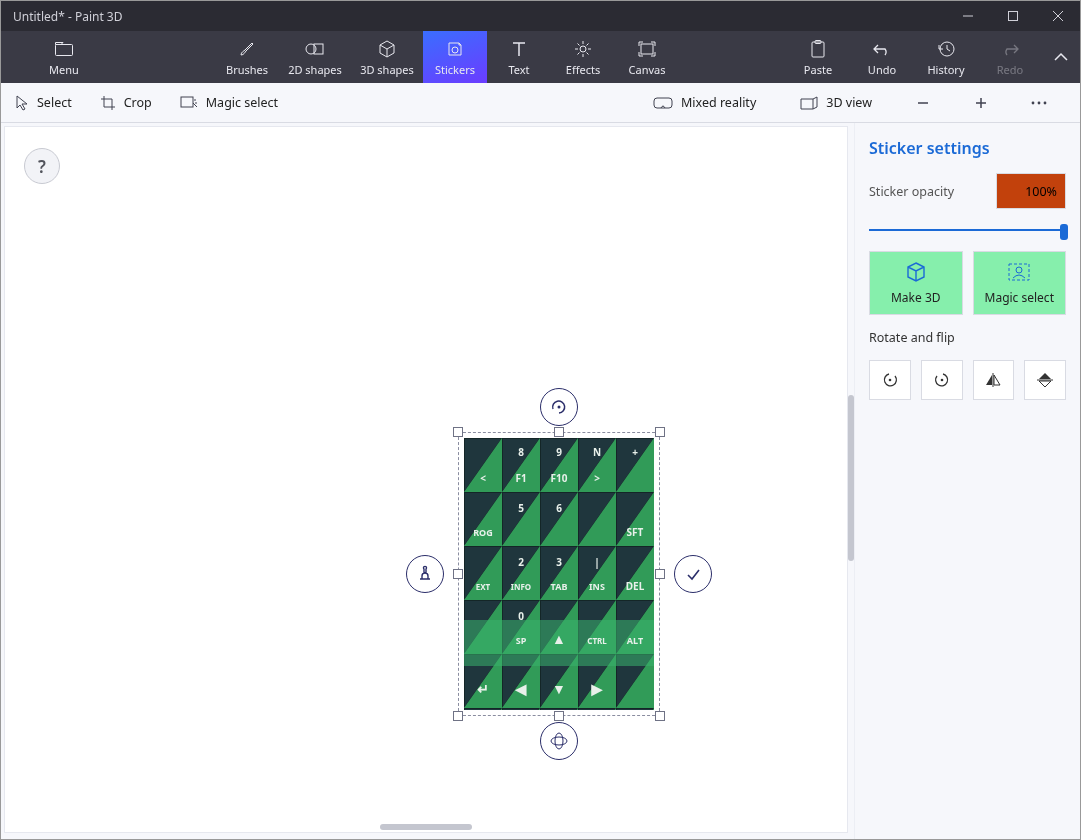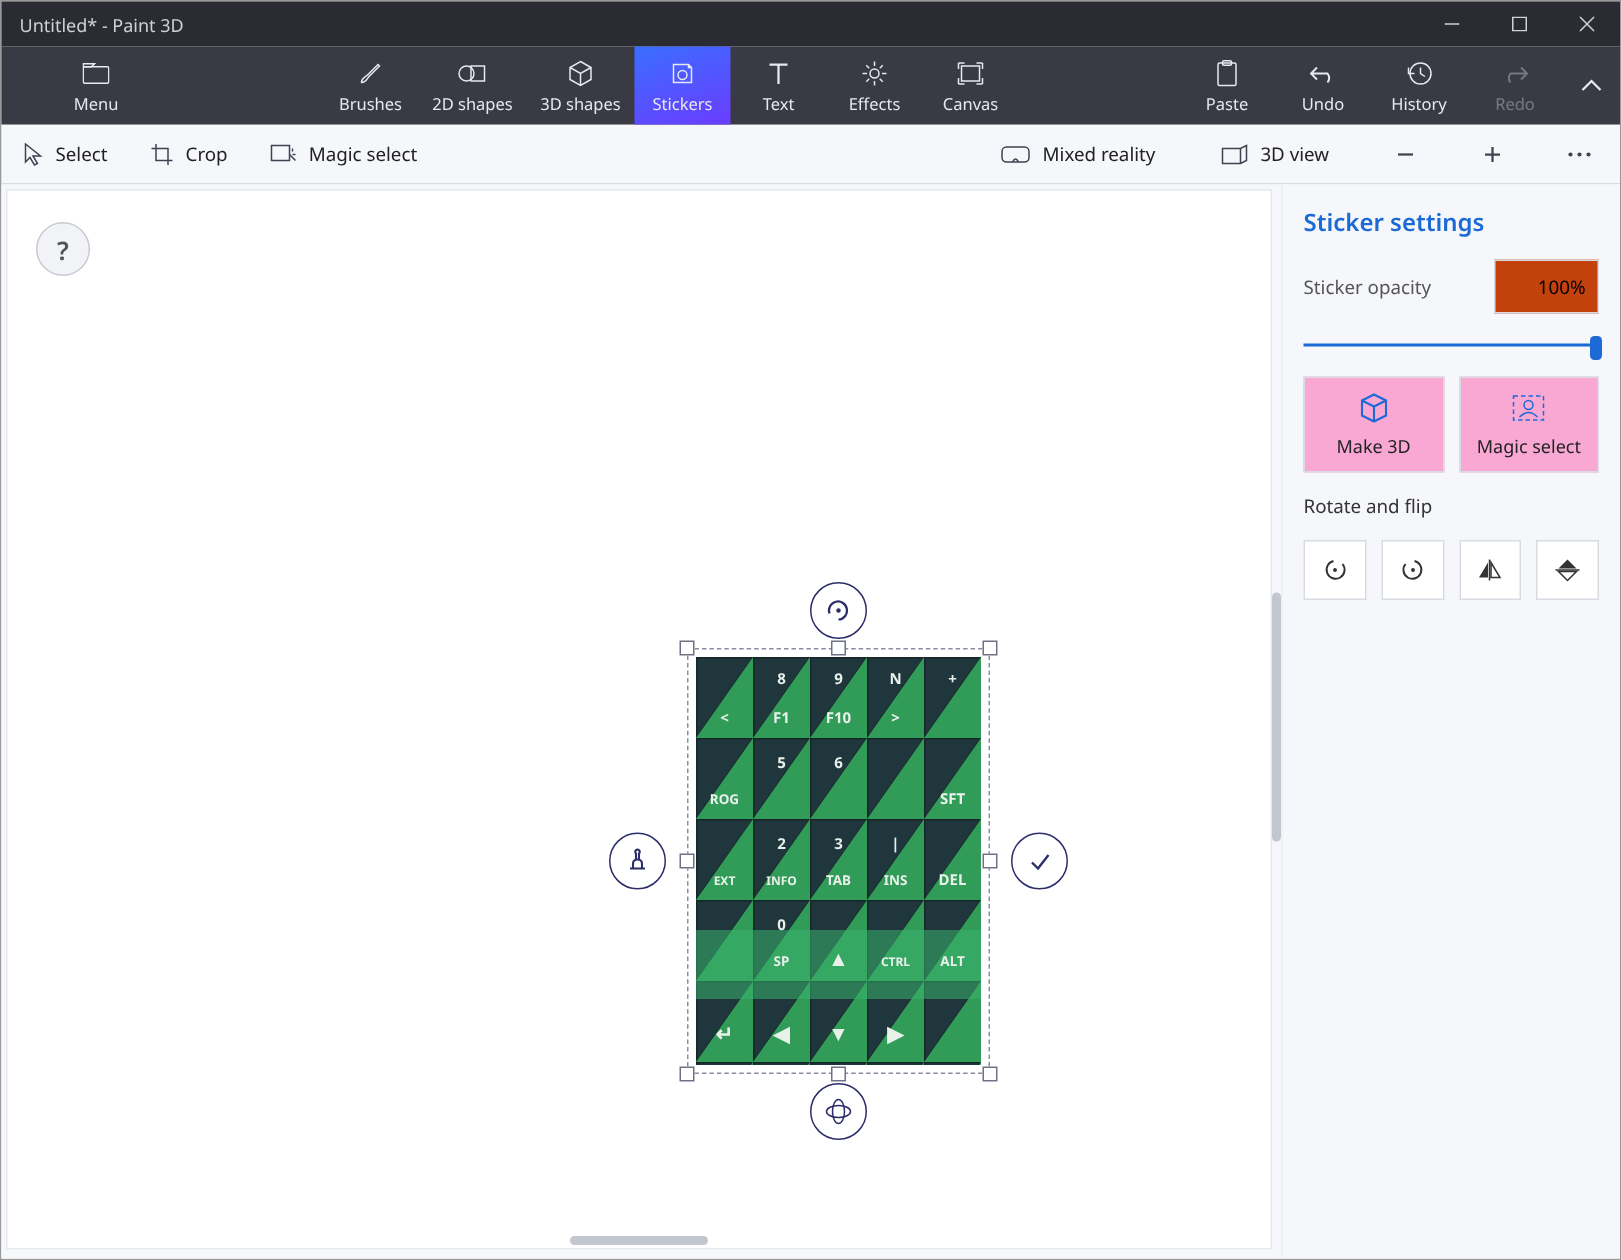--- a/index.html
+++ b/index.html
@@ -32,21 +32,21 @@
   .rib-item{width:64px;display:flex;flex-direction:column;align-items:center;justify-content:flex-end;padding-bottom:6px;gap:2px;font-size:11px;color:#e8e8ef;cursor:default;}
   .rib-item.wide{width:72px;text-align:center;}
   .rib-item.menu{width:62px;padding-bottom:6px;}
   .rib-item .ico{height:22px;display:flex;align-items:center;justify-content:center;}
   .rib-item.active{background:linear-gradient(160deg,var(--accent-gradient-a),var(--accent-gradient-b));}
   .rib-item.disabled{opacity:.35;}
   .rib-collapse{width:38px;display:flex;align-items:center;justify-content:center;color:#e8e8ef;}
   
   .toolbar{height:40px;background:var(--toolbar);display:flex;align-items:center;border-bottom:1px solid var(--border);font-size:12.5px;color:var(--text-dark);}
   .tool-left{display:flex;align-items:center;gap:0;}
-  .tool-right{display:flex;align-items:center;margin-left:auto;padding-right:6px;gap:16px;}
+  .tool-right{display:flex;align-items:center;margin-left:auto;padding-right:20px;gap:16px;}
   .tbtn{display:flex;align-items:center;gap:8px;padding:0 14px;height:40px;}
   .tbtn .ti{color:#404250;}
   .iconbtn{width:42px;height:40px;display:flex;align-items:center;justify-content:center;color:#404250;}
   
   .main{flex:1;display:flex;min-height:0;background:var(--panel);}
   .stage{flex:1;position:relative;display:flex;background:var(--panel);}
   .canvas-viewport{position:absolute;inset:0 0 0 0;padding:2px 2px 2px 2px;}
   .canvas{position:absolute;left:3px;top:3px;right:6px;bottom:6px;background:var(--canvas-bg);box-shadow:0 0 0 1px #e6e8ef inset;}
   .help{position:absolute;left:20px;top:22px;width:36px;height:36px;border-radius:50%;border:1px solid var(--help-border);background:#f2f3f7;display:flex;align-items:center;justify-content:center;color:#52545c;font-size:17px;font-weight:600;}
   
@@ -68,21 +68,21 @@
   .panel{width:226px;background:var(--panel);border-left:1px solid #eceef4;padding:14px 14px 0 14px;display:flex;flex-direction:column;gap:14px;max-height:100%;position:relative;}
   .panel h2{margin:0;font-size:16px;font-weight:600;color:#1b6ad6;font-weight:600;}
   .opacity-row{display:flex;align-items:center;justify-content:space-between;font-size:12.5px;color:var(--muted);}
   .opacity-input{width:70px;height:36px;border:1px solid var(--border);background:#c2410c;text-align:right;padding-right:8px;font-size:12.5px;}
   .slider{position:relative;height:14px;}
   .slider .track{position:absolute;left:0;right:0;top:6px;height:2px;background:#1b6ad6;}
   .slider .thumb{position:absolute;right:-2px;top:1px;width:8px;height:16px;border-radius:3px;background:#1b6ad6;}
   .matte{height:40px;border:1px solid var(--border);background:#fff;display:flex;align-items:center;justify-content:center;font-size:13px;color:#222;position:relative;}
   .matte .chev{position:absolute;right:12px;color:#666;}
   .two-btns{display:flex;gap:10px;}
-  .card-btn{flex:1;height:64px;border:1px solid var(--border);background:#f9a8d4;display:flex;flex-direction:column;align-items:center;justify-content:center;gap:6px;font-size:12px;color:#222;}
+  .card-btn{flex:1;height:64px;border:1px solid var(--border);background:#86efac;display:flex;flex-direction:column;align-items:center;justify-content:center;gap:6px;font-size:12px;color:#222;}
   .card-btn .bi{color:#1b6ad6;height:22px;display:flex;align-items:center;}
   .section-label{font-size:12.5px;color:#333;}
   .four-btns{display:flex;gap:10px;}
   .sq-btn{width:44px;height:40px;border:1px solid var(--border);background:#fff;display:flex;align-items:center;justify-content:center;color:#333;}
   .vscroll{position:absolute;left:-7px;top:272px;width:6px;height:166px;background:#c4c6cf;border-radius:3px;}
   .bottomscroll{position:absolute;bottom:3px;left:50%;transform:translateX(-50%);width:92px;height:6px;background:#c4c6cf;border-radius:3px;}
   svg{display:block;}
 </style>
 </head>
 <body>

